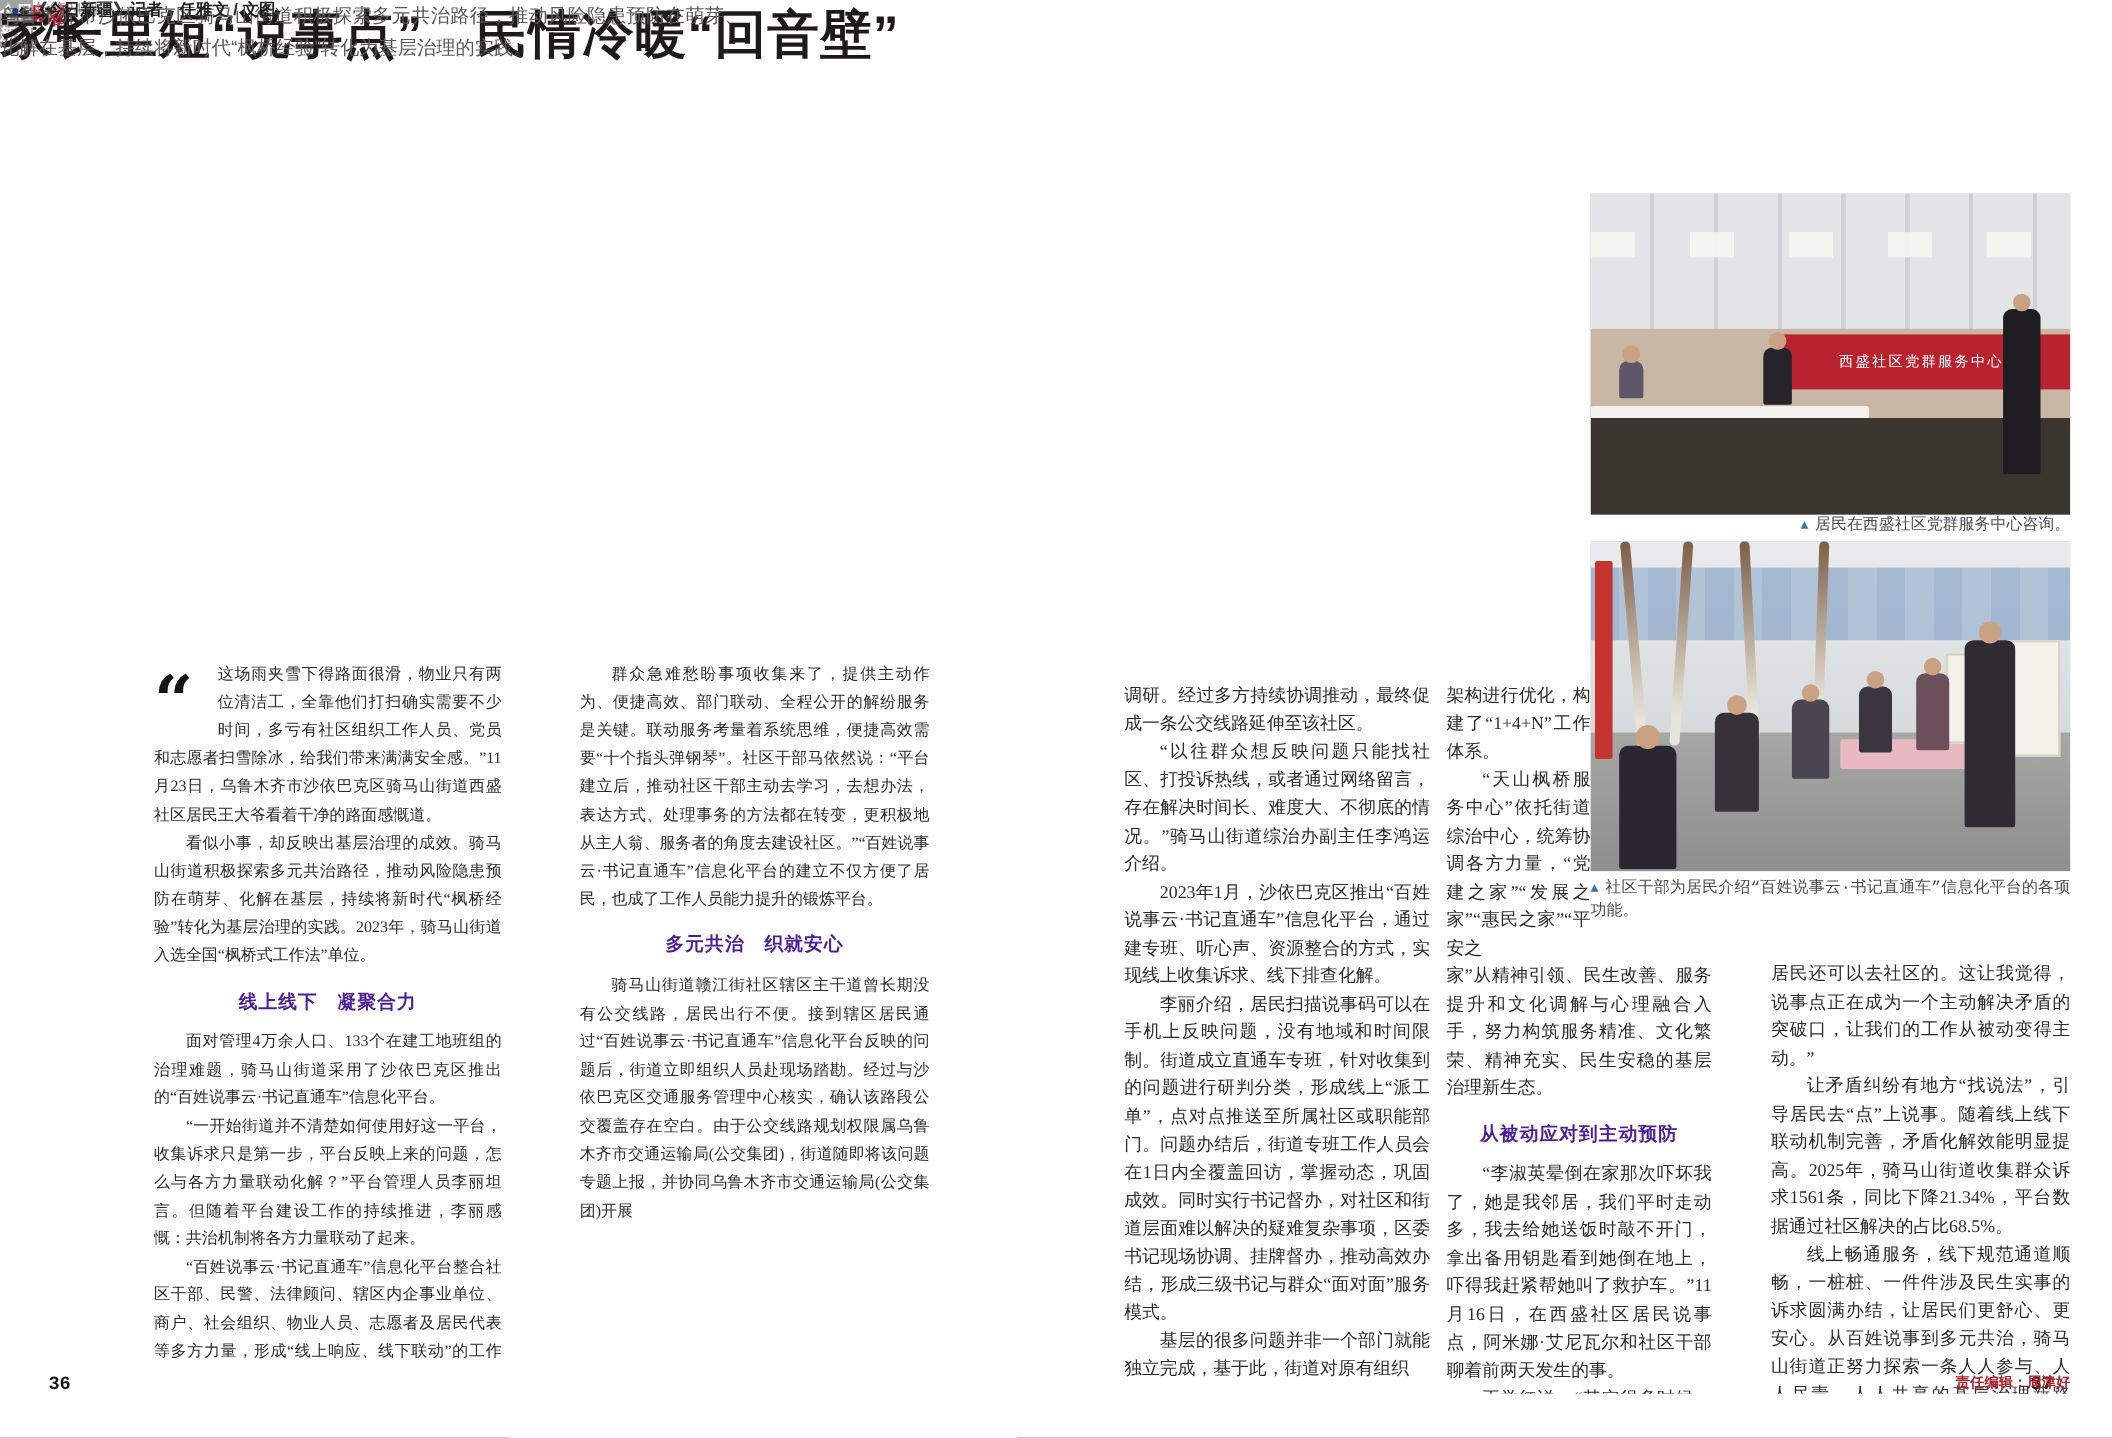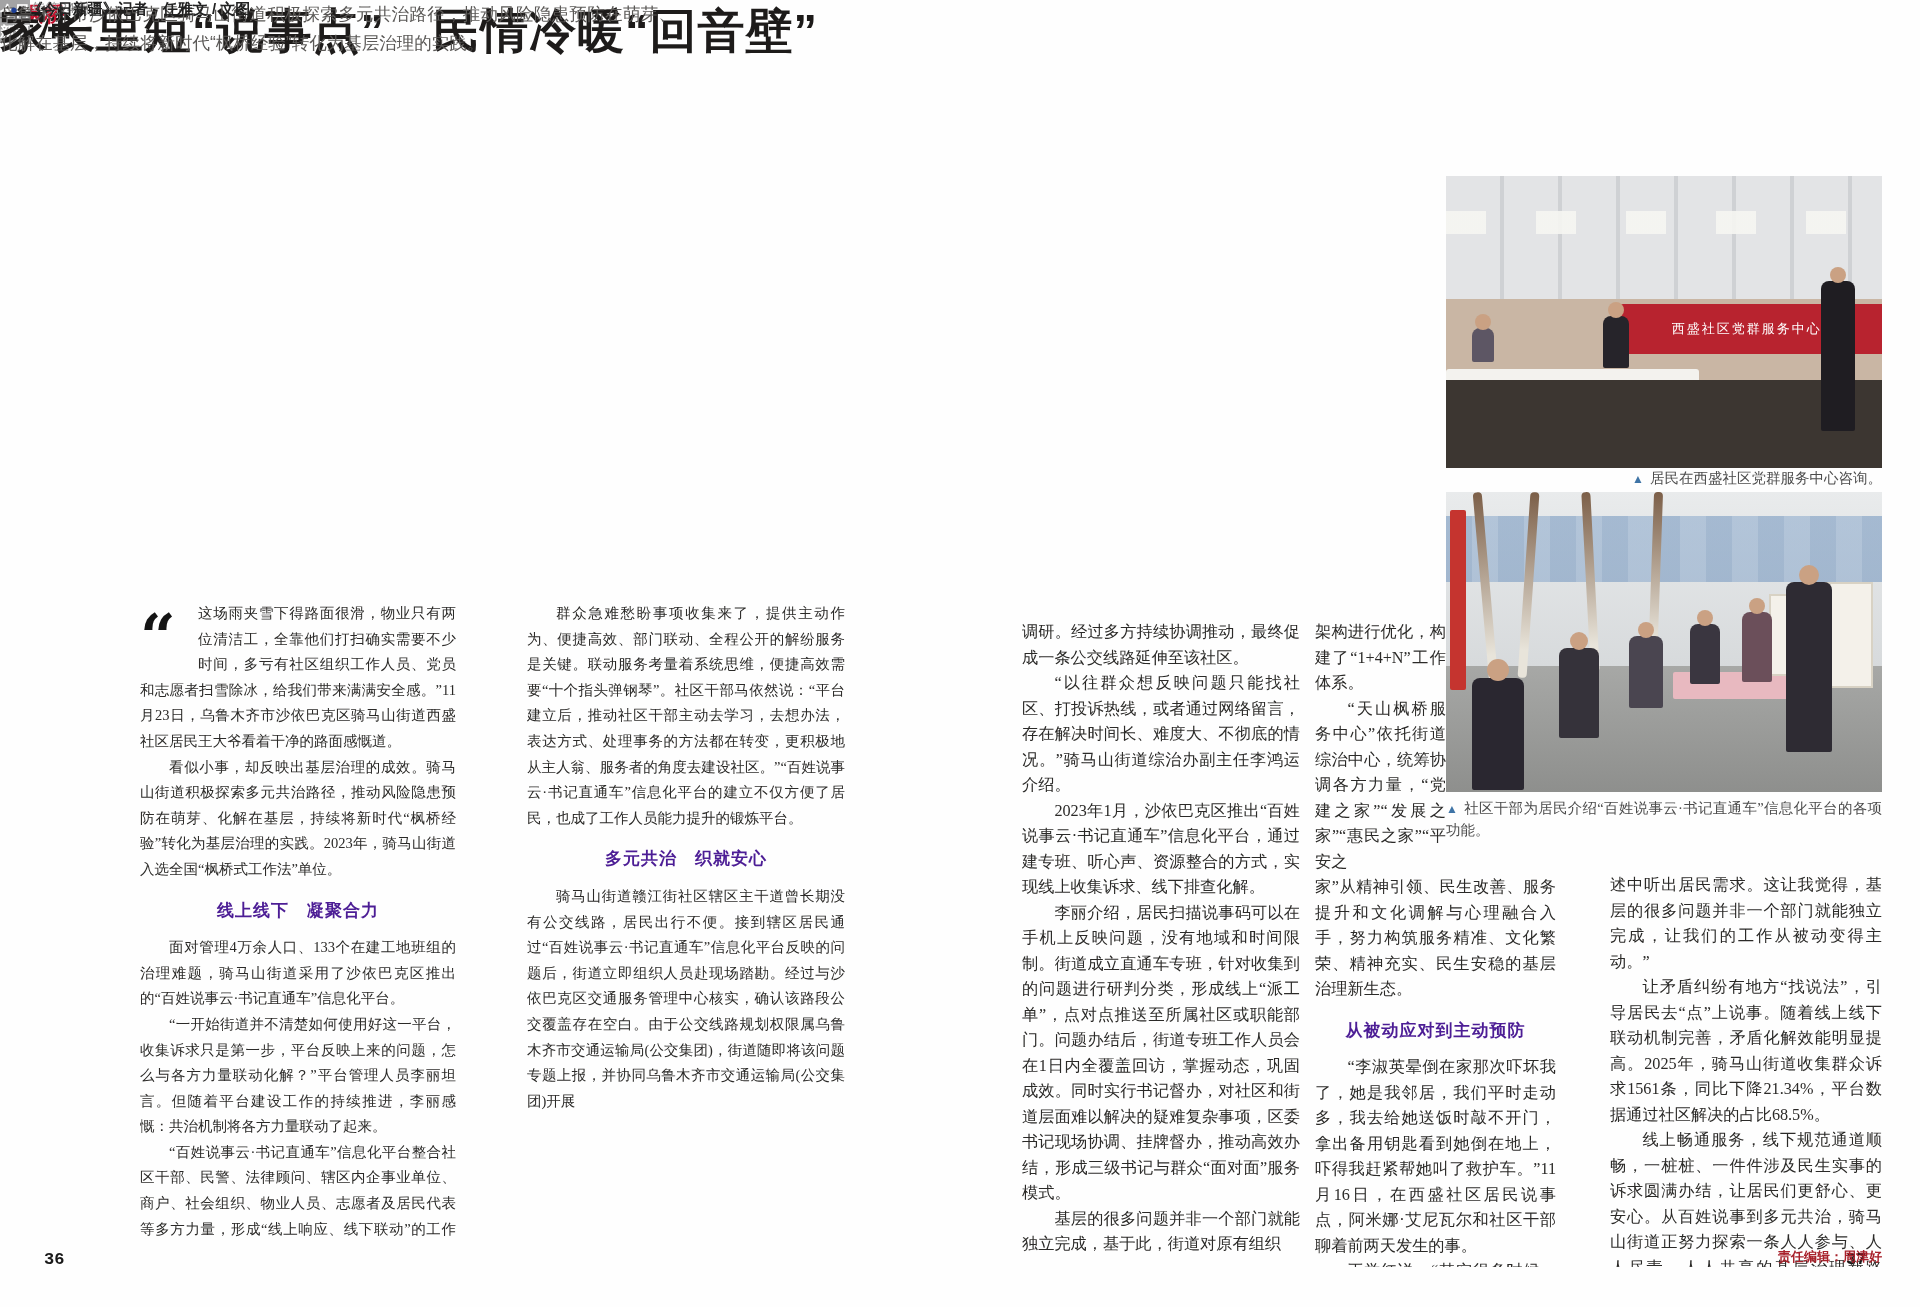--- a/index.html
+++ b/index.html
@@ -34,21 +34,21 @@
   #col-c{left:1022px;top:601px;width:278px;height:644px;}
   #col-d-narrow{left:1315px;top:601px;width:131px;height:254px;}
   #col-d-wide{left:1315px;top:856px;width:241px;height:392px;}
   #col-e{left:1610px;top:854px;width:272px;height:394px;}
   .bigquote{float:left;width:52px;height:72px;font-size:62px;line-height:64px;font-weight:bold;color:#141414;
             font-family:"DejaVu Serif",serif;margin:4px 6px 0 0;}
   
   .photo{position:absolute;overflow:hidden;background:#cfcac2;}
   #photo1{left:1446px;top:176px;width:436px;height:292px;}
   #photo2{left:1446px;top:492px;width:436px;height:300px;}
-  .caption{position:absolute;font-family:Liberation Serif, serif;
+  .caption{position:absolute;font-family:Liberation Mono, monospace;
            font-size:14.5px;line-height:21px;color:#4c4c4c;text-align:justify;}
   #caption1{left:1446px;top:468px;width:436px;text-align:right;}
   #caption2{left:1446px;top:798px;width:436px;}
   .tri{color:#3f74a6;font-size:12px;margin-right:6px;}
   
   .p1-ceiling{position:absolute;left:0;top:0;width:100%;height:42%;
       background:repeating-linear-gradient(90deg,#e3e4e6 0 54px,#cfd1d4 54px 58px),#e3e4e6;}
   .p1-lights{position:absolute;left:0;top:12%;width:100%;height:8%;
       background:repeating-linear-gradient(90deg,#f6f6f2 0 40px,transparent 40px 90px);opacity:.9;}
   .p1-wall{position:absolute;left:0;top:42%;width:100%;height:30%;background:#c9b6a4;}
@@ -125,21 +125,21 @@
   </div>
 
   <div id="col-d-wide" class="col colR">
     <p class="noindent">家”从精神引领、民生改善、服务提升和文化调解与心理融合入手，努力构筑服务精准、文化繁荣、精神充实、民生安稳的基层治理新生态。</p>
     <div class="subhead">从被动应对到主动预防</div>
     <p>“李淑英晕倒在家那次吓坏我了，她是我邻居，我们平时走动多，我去给她送饭时敲不开门，拿出备用钥匙看到她倒在地上，吓得我赶紧帮她叫了救护车。”11月16日，在西盛社区居民说事点，阿米娜·艾尼瓦尔和社区干部聊着前两天发生的事。</p>
     <p>王学红说：“其实很多时候，居民们只觉得是小事，但我们却能从他们的讲</p>
   </div>
 
   <div id="col-e" class="col colR">
-    <p class="noindent">述中听出居民需求。这让我觉得，基层的很多问题并非一个部门就能独立完成，让我们的工作从被动变得主动。”</p>
+    <p class="noindent">居民还可以去社区的。这让我觉得，说事点正在成为一个主动解决矛盾的突破口，让我们的工作从被动变得主动。”</p>
     <p>让矛盾纠纷有地方“找说法”，引导居民去“点”上说事。随着线上线下联动机制完善，矛盾化解效能明显提高。2025年，骑马山街道收集群众诉求1561条，同比下降21.34%，平台数据通过社区解决的占比68.5%。</p>
     <p><span>线上畅通服务，线下规范通道顺畅，一桩桩、一件件涉及民生实事的诉求圆满办结，让居民们更舒心、更安心。从百姓说事到多元共治，骑马山街道正努力探索一条人人参与、人人尽责、人人共享的基层治理新路径。</span></p>
   </div>
 
   <div id="photo1" class="photo">
     <div class="p1-ceiling"></div>
     <div class="p1-lights"></div>
     <div class="p1-wall"></div>
     <div class="p1-redpanel">西盛社区党群服务中心</div>
     <div class="p1-desk"></div>

